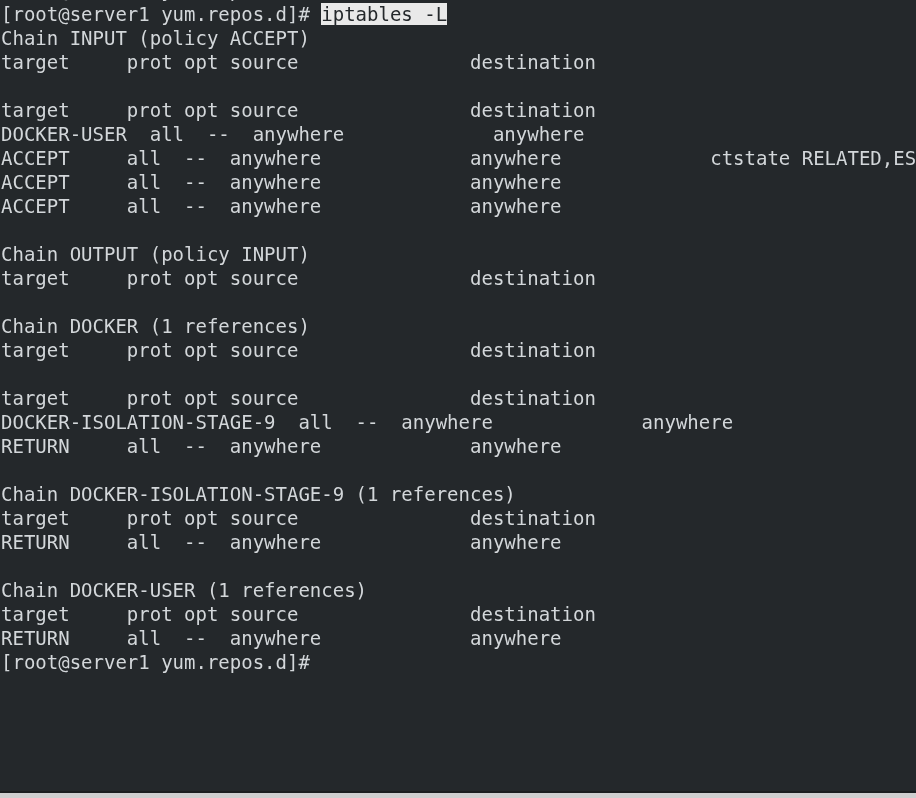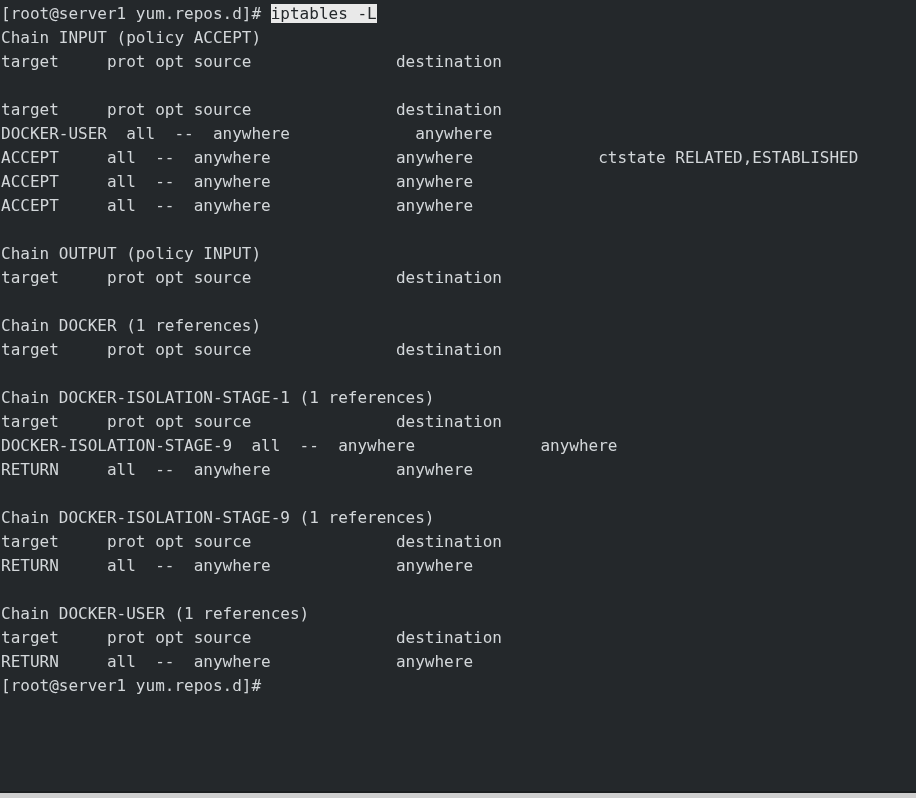--- a/index.html
+++ b/index.html
@@ -19,21 +19,21 @@
     position: absolute;
     left: 0;
     top: -22px;            
     width: 916px;
     padding: 0;
     box-sizing: border-box;
   }
   .term-line {
     height: 24px;
     line-height: 24px;
-    font-size: 16px;
+    font-size: 19px;
     color: #d3d7da;
     white-space: pre;
     letter-spacing: 0px;
     font-family: "DejaVu Sans Mono", "Liberation Mono", monospace;
     padding-left: 1px;
     overflow: hidden;
   }
   .term-line.blank {
     color: transparent;
   }
@@ -76,21 +76,20 @@
       <div class="term-line"><span class="seg">ACCEPT     all  --  anywhere             anywhere             ctstate RELATED,ESTABLISHED</span></div>
       <div class="term-line"><span class="seg">ACCEPT     all  --  anywhere             anywhere</span></div>
       <div class="term-line"><span class="seg">ACCEPT     all  --  anywhere             anywhere</span></div>
       <div class="term-line blank"><span class="seg"></span></div>
       <div class="term-line"><span class="seg">Chain OUTPUT (policy INPUT)</span></div>
       <div class="term-line"><span class="seg">target     prot opt source               destination</span></div>
       <div class="term-line blank"><span class="seg"></span></div>
       <div class="term-line"><span class="seg">Chain DOCKER (1 references)</span></div>
       <div class="term-line"><span class="seg">target     prot opt source               destination</span></div>
       <div class="term-line blank"><span class="seg"></span></div>
-      <div class="term-line"><span class="seg">Chain DOCKER-ISOLATION-STAGE-1 (1 references)</span></div>
       <div class="term-line"><span class="seg">target     prot opt source               destination</span></div>
       <div class="term-line"><span class="seg">DOCKER-ISOLATION-STAGE-9  all  --  anywhere             anywhere</span></div>
       <div class="term-line"><span class="seg">RETURN     all  --  anywhere             anywhere</span></div>
       <div class="term-line blank"><span class="seg"></span></div>
       <div class="term-line"><span class="seg">Chain DOCKER-ISOLATION-STAGE-9 (1 references)</span></div>
       <div class="term-line"><span class="seg">target     prot opt source               destination</span></div>
       <div class="term-line"><span class="seg">RETURN     all  --  anywhere             anywhere</span></div>
       <div class="term-line blank"><span class="seg"></span></div>
       <div class="term-line"><span class="seg">Chain DOCKER-USER (1 references)</span></div>
       <div class="term-line"><span class="seg">target     prot opt source               destination</span></div>

